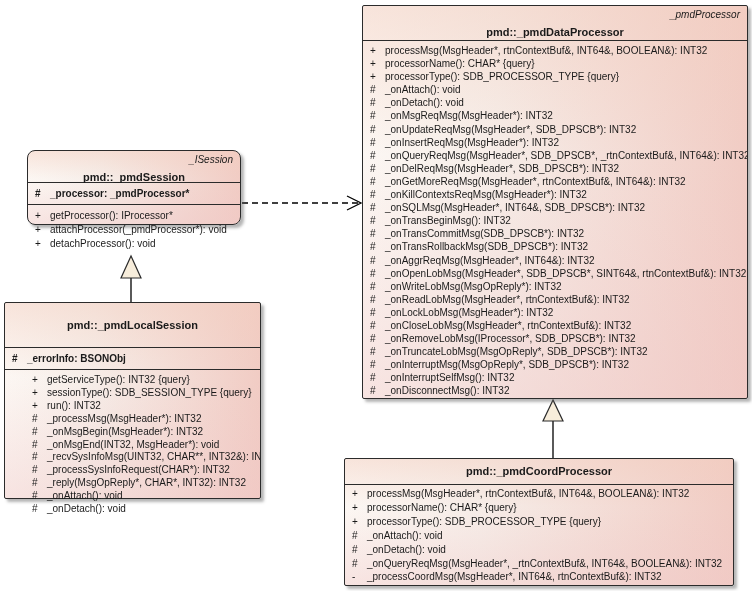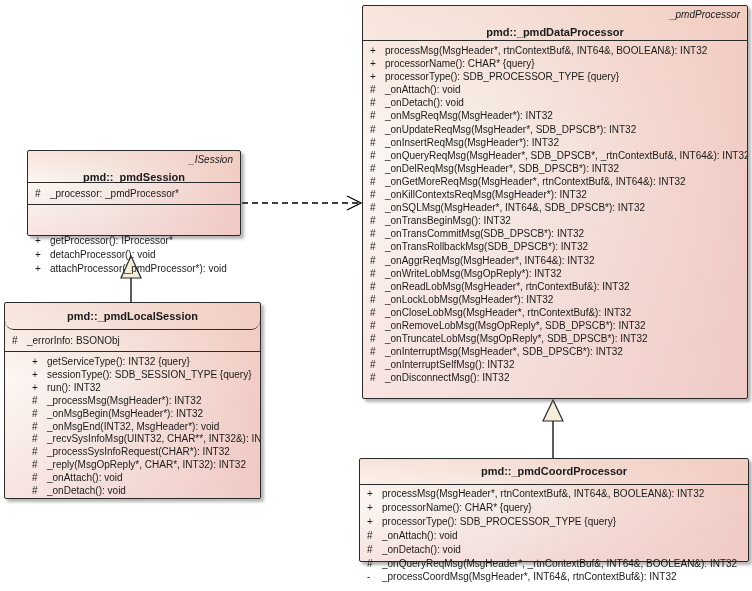--- a/index.html
+++ b/index.html
@@ -14,46 +14,46 @@
     background:
       linear-gradient(to bottom, rgba(243,205,190,0.45) 0%, rgba(255,255,255,0) 38%, rgba(240,198,198,0.40) 100%),
       linear-gradient(to right, #fcf7f3 0%, #f6ede8 35%, #f1ccc4 100%);
     box-shadow:3px 3px 3px rgba(90,90,90,0.45);
   }
   .hdr{box-sizing:border-box;border-bottom:1px solid #2b2b2b;}
   .hdr .st{font-size:10px;font-style:italic;text-align:right;padding:2px 7px 0 0;height:15px;line-height:13px;}
   .hdr .ttl{font-size:11px;font-weight:bold;text-align:center;line-height:17px;}
   .hdr.with-st .ttl{line-height:18px;text-align:center;}
   .hdr.simple{display:flex;align-items:center;justify-content:center;}
-  .attrs{box-sizing:border-box;border-bottom:1px solid #2b2b2b;padding-top:4px;}
+  .attrs{box-sizing:border-box;border-bottom:1px solid #2b2b2b;padding-top:4px;font-weight:bold;}
   .ops{box-sizing:border-box;overflow:hidden;}
   .member{white-space:nowrap;font-size:10px;display:block;}
   .member .vis{display:inline-block;width:15px;padding-left:7px;}
   .member.it .mtext{}
   .attrs .member{line-height:14px;}
 
   
-  #box-session{left:27px;top:150px;width:214px;height:86px;}
+  #box-session{left:27px;top:150px;width:214px;height:75px;border-radius:8px;}
   #box-session .hdr{height:32px;}
   #box-session .attrs{height:22px;}
-  #box-session .ops{padding-top:4px;margin-top:25px;}
+  #box-session .ops{padding-top:4px;}
   #box-session .ops .member{line-height:14px;}
 
   #box-local{left:4px;top:302px;width:257px;height:197px;}
-  #box-local .hdr{height:27px;border-radius:9px;}
+  #box-local .hdr{height:45px;}
   #box-local .attrs{height:22px;}
   #box-local .ops{padding-top:4px;padding-left:20px;}
   #box-local .ops .member{line-height:12.9px;}
 
   #box-data{left:362px;top:5px;width:386px;height:394px;}
   #box-data .hdr{height:35px;}
   #box-data .ops{padding-top:3px;}
   #box-data .ops .member{line-height:13.1px;}
 
-  #box-coord{left:359px;top:458px;width:390px;height:104px;}
+  #box-coord{left:344px;top:458px;width:390px;height:128px;}
   #box-coord .hdr{height:26px;}
   #box-coord .ops{padding-top:2px;}
   #box-coord .ops .member{line-height:13.9px;}
 </style>
 </head>
 <body>
 
 <div class="canvas">
 
   <svg class="wires" width="752" height="591" viewBox="0 0 752 591">
@@ -71,22 +71,22 @@
   <div class="uml-class" id="box-session">
     <div class="hdr with-st">
       <div class="st">_ISession</div>
       <div class="ttl">pmd::_pmdSession</div>
     </div>
     <div class="attrs">
         <div class="member"><span class="vis">#</span><span class="mtext">_processor: _pmdProcessor*</span></div>
       </div>
     <div class="ops">
         <div class="member it"><span class="vis">+</span><span class="mtext">getProcessor(): IProcessor*</span></div>
+        <div class="member"><span class="vis">+</span><span class="mtext">attachProcessor(_pmdProcessor*): void</span></div>
         <div class="member"><span class="vis">+</span><span class="mtext">detachProcessor(): void</span></div>
-        <div class="member"><span class="vis">+</span><span class="mtext">attachProcessor(_pmdProcessor*): void</span></div>
       </div>
   </div>
 
   <div class="uml-class" id="box-local">
     <div class="hdr simple">
       <div class="ttl">pmd::_pmdLocalSession</div>
     </div>
     <div class="attrs">
         <div class="member"><span class="vis">#</span><span class="mtext">_errorInfo: BSONObj</span></div>
       </div>
@@ -121,27 +121,28 @@
         <div class="member"><span class="vis">#</span><span class="mtext">_onInsertReqMsg(MsgHeader*): INT32</span></div>
         <div class="member"><span class="vis">#</span><span class="mtext">_onQueryReqMsg(MsgHeader*, SDB_DPSCB*, _rtnContextBuf&amp;, INT64&amp;): INT32</span></div>
         <div class="member"><span class="vis">#</span><span class="mtext">_onDelReqMsg(MsgHeader*, SDB_DPSCB*): INT32</span></div>
         <div class="member"><span class="vis">#</span><span class="mtext">_onGetMoreReqMsg(MsgHeader*, rtnContextBuf&amp;, INT64&amp;): INT32</span></div>
         <div class="member"><span class="vis">#</span><span class="mtext">_onKillContextsReqMsg(MsgHeader*): INT32</span></div>
         <div class="member"><span class="vis">#</span><span class="mtext">_onSQLMsg(MsgHeader*, INT64&amp;, SDB_DPSCB*): INT32</span></div>
         <div class="member"><span class="vis">#</span><span class="mtext">_onTransBeginMsg(): INT32</span></div>
         <div class="member"><span class="vis">#</span><span class="mtext">_onTransCommitMsg(SDB_DPSCB*): INT32</span></div>
         <div class="member"><span class="vis">#</span><span class="mtext">_onTransRollbackMsg(SDB_DPSCB*): INT32</span></div>
         <div class="member"><span class="vis">#</span><span class="mtext">_onAggrReqMsg(MsgHeader*, INT64&amp;): INT32</span></div>
+        <div class="member"><span class="vis">#</span><span class="mtext">_onOpenLobMsg(MsgHeader*, SDB_DPSCB*, SINT64&amp;, rtnContextBuf&amp;): INT32</span></div>
         <div class="member"><span class="vis">#</span><span class="mtext">_onWriteLobMsg(MsgOpReply*): INT32</span></div>
         <div class="member"><span class="vis">#</span><span class="mtext">_onReadLobMsg(MsgHeader*, rtnContextBuf&amp;): INT32</span></div>
         <div class="member"><span class="vis">#</span><span class="mtext">_onLockLobMsg(MsgHeader*): INT32</span></div>
         <div class="member"><span class="vis">#</span><span class="mtext">_onCloseLobMsg(MsgHeader*, rtnContextBuf&amp;): INT32</span></div>
-        <div class="member"><span class="vis">#</span><span class="mtext">_onRemoveLobMsg(MsgOpReply*, SDB_DPSCB*): INT32</span></div>
+        <div class="member"><span class="vis">#</span><span class="mtext">_onRemoveLobMsg(IProcessor*, SDB_DPSCB*): INT32</span></div>
         <div class="member"><span class="vis">#</span><span class="mtext">_onTruncateLobMsg(MsgOpReply*, SDB_DPSCB*): INT32</span></div>
-        <div class="member"><span class="vis">#</span><span class="mtext">_onInterruptMsg(MsgHeader*, SDB_DPSCB*): INT32</span></div>
+        <div class="member"><span class="vis">#</span><span class="mtext">_onInterruptMsg(MsgOpReply*, SDB_DPSCB*): INT32</span></div>
         <div class="member"><span class="vis">#</span><span class="mtext">_onInterruptSelfMsg(): INT32</span></div>
         <div class="member"><span class="vis">#</span><span class="mtext">_onDisconnectMsg(): INT32</span></div>
       </div>
   </div>
 
   <div class="uml-class" id="box-coord">
     <div class="hdr simple">
       <div class="ttl">pmd::_pmdCoordProcessor</div>
     </div>
     <div class="ops">

